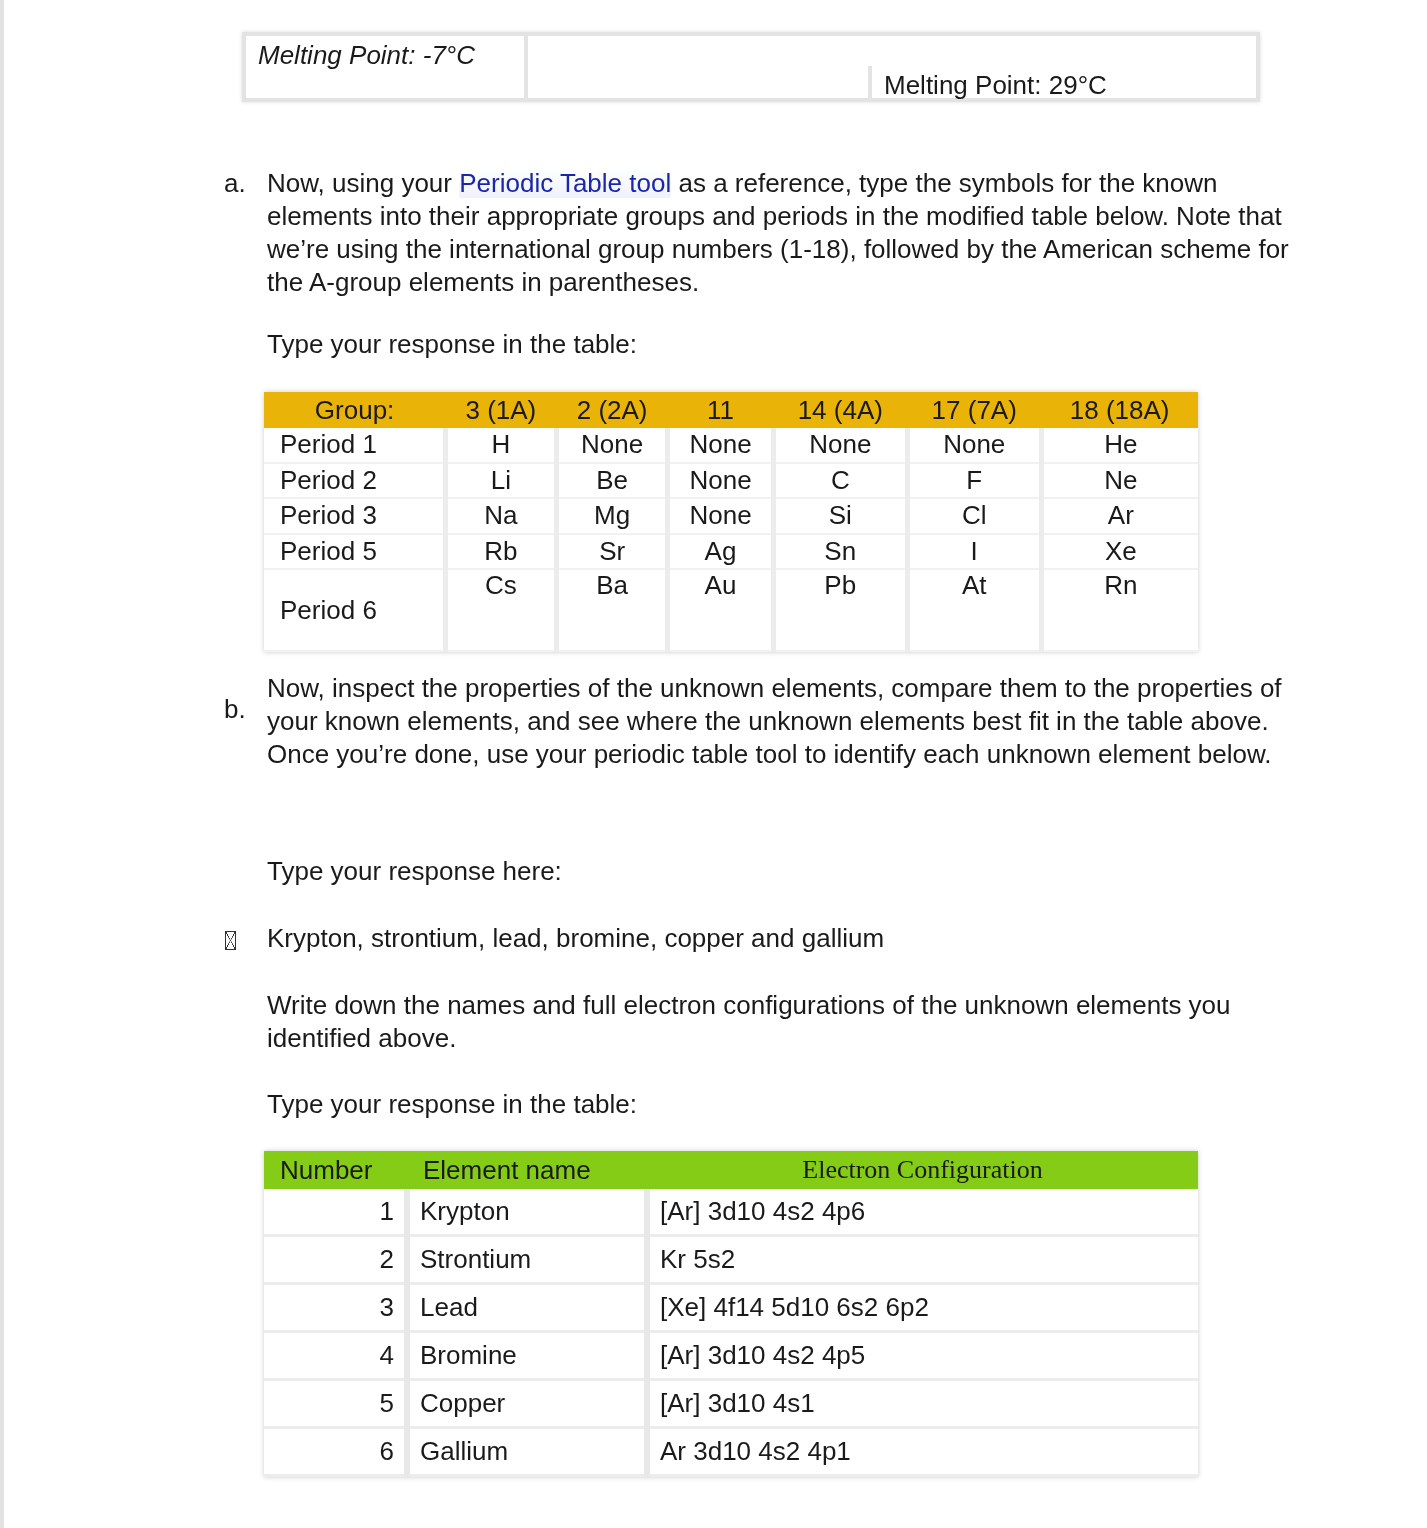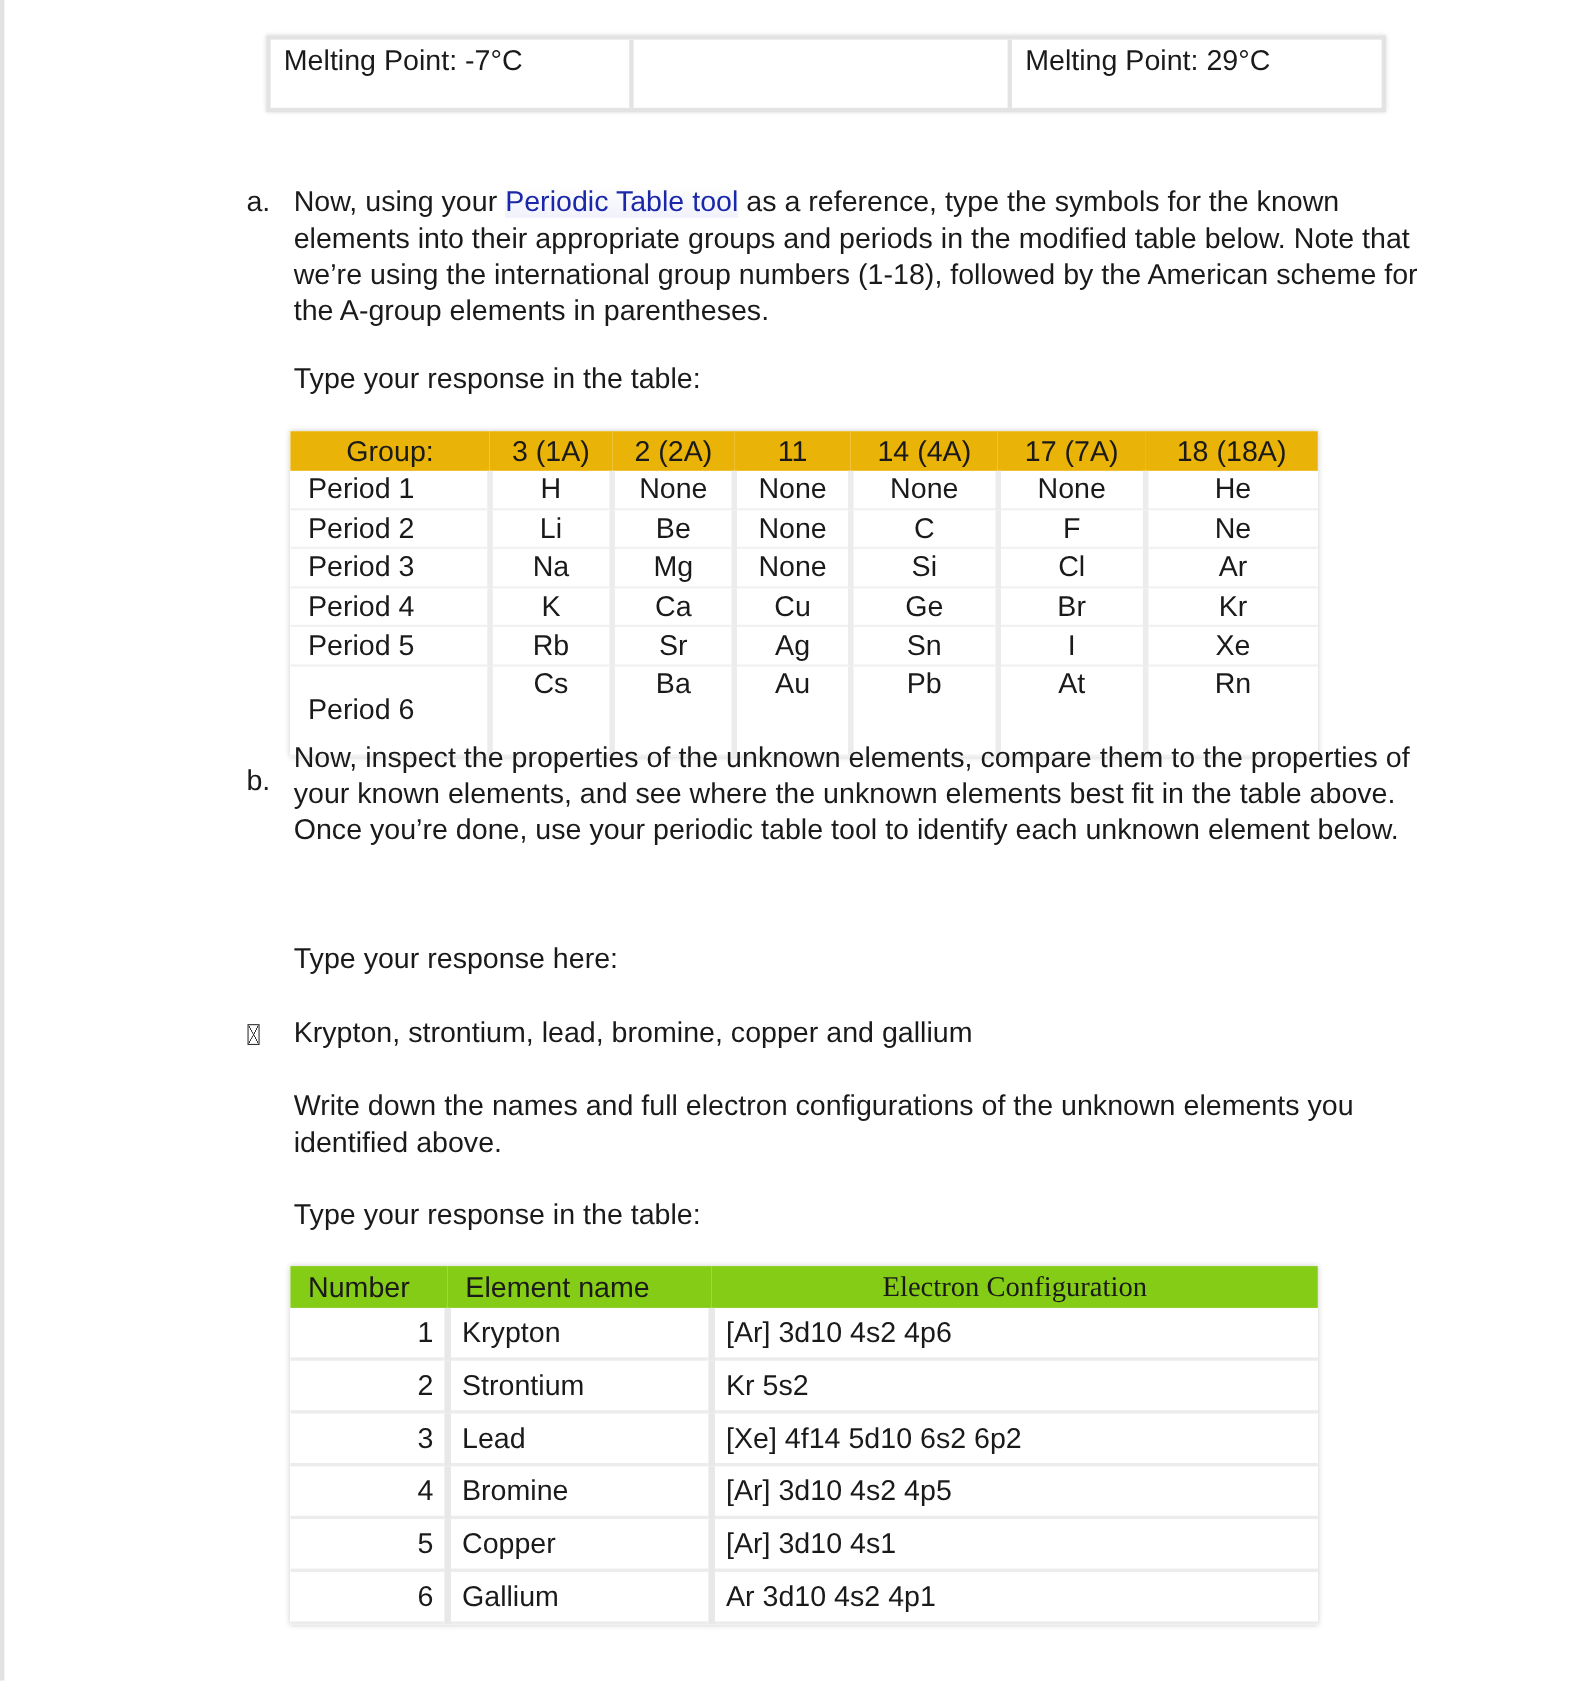--- a/index.html
+++ b/index.html
@@ -10,21 +10,21 @@
   }
   .page-edge { position: absolute; left: 0; top: 0; width: 4px; height: 1528px; background: #e2e2e2; }
 
   
   .mp-table {
     position: absolute; left: 242px; top: 32px; width: 1018px; height: 70px;
     border: 4px solid #e3e3e3; box-shadow: 0 0 4px #ddd; display: flex; box-sizing: border-box;
   }
   .mp-cell { box-sizing: border-box; padding: 2px 12px; font-size: 26px; line-height: 34px; }
   .mp-cell + .mp-cell { border-left: 4px solid #e3e3e3; }
-  .mp-c1 { width: 326px; } .mp-c2 { width: 344px; } .mp-c3 { flex: 1; }
+  .mp-c1 { width: 278px; font-style: italic; } .mp-c2 { width: 344px; } .mp-c3 { flex: 1; margin-top: 30px; }
 
   .para { position: absolute; left: 267px; font-size: 26px; line-height: 33px; }
   .marker { position: absolute; left: 224px; font-size: 26px; line-height: 33px; }
   .link { color: #1a27a8; background: linear-gradient(#fff, #f0f1fb); }
 
   
   .ptable {
     position: absolute; left: 264px; top: 392px; width: 934px;
     border-collapse: collapse; font-size: 26px; box-shadow: 0 0 5px #ccc;
   }
@@ -104,29 +104,20 @@
     <tr>
       <td>Period 3</td>
       <td>Na</td>
       <td>Mg</td>
       <td>None</td>
       <td>Si</td>
       <td>Cl</td>
       <td>Ar</td>
     </tr>
     <tr>
-      <td>Period 4</td>
-      <td>K</td>
-      <td>Ca</td>
-      <td>Cu</td>
-      <td>Ge</td>
-      <td>Br</td>
-      <td>Kr</td>
-    </tr>
-    <tr>
       <td>Period 5</td>
       <td>Rb</td>
       <td>Sr</td>
       <td>Ag</td>
       <td>Sn</td>
       <td>I</td>
       <td>Xe</td>
     </tr>
     <tr class="last">
       <td>Period 6</td>

